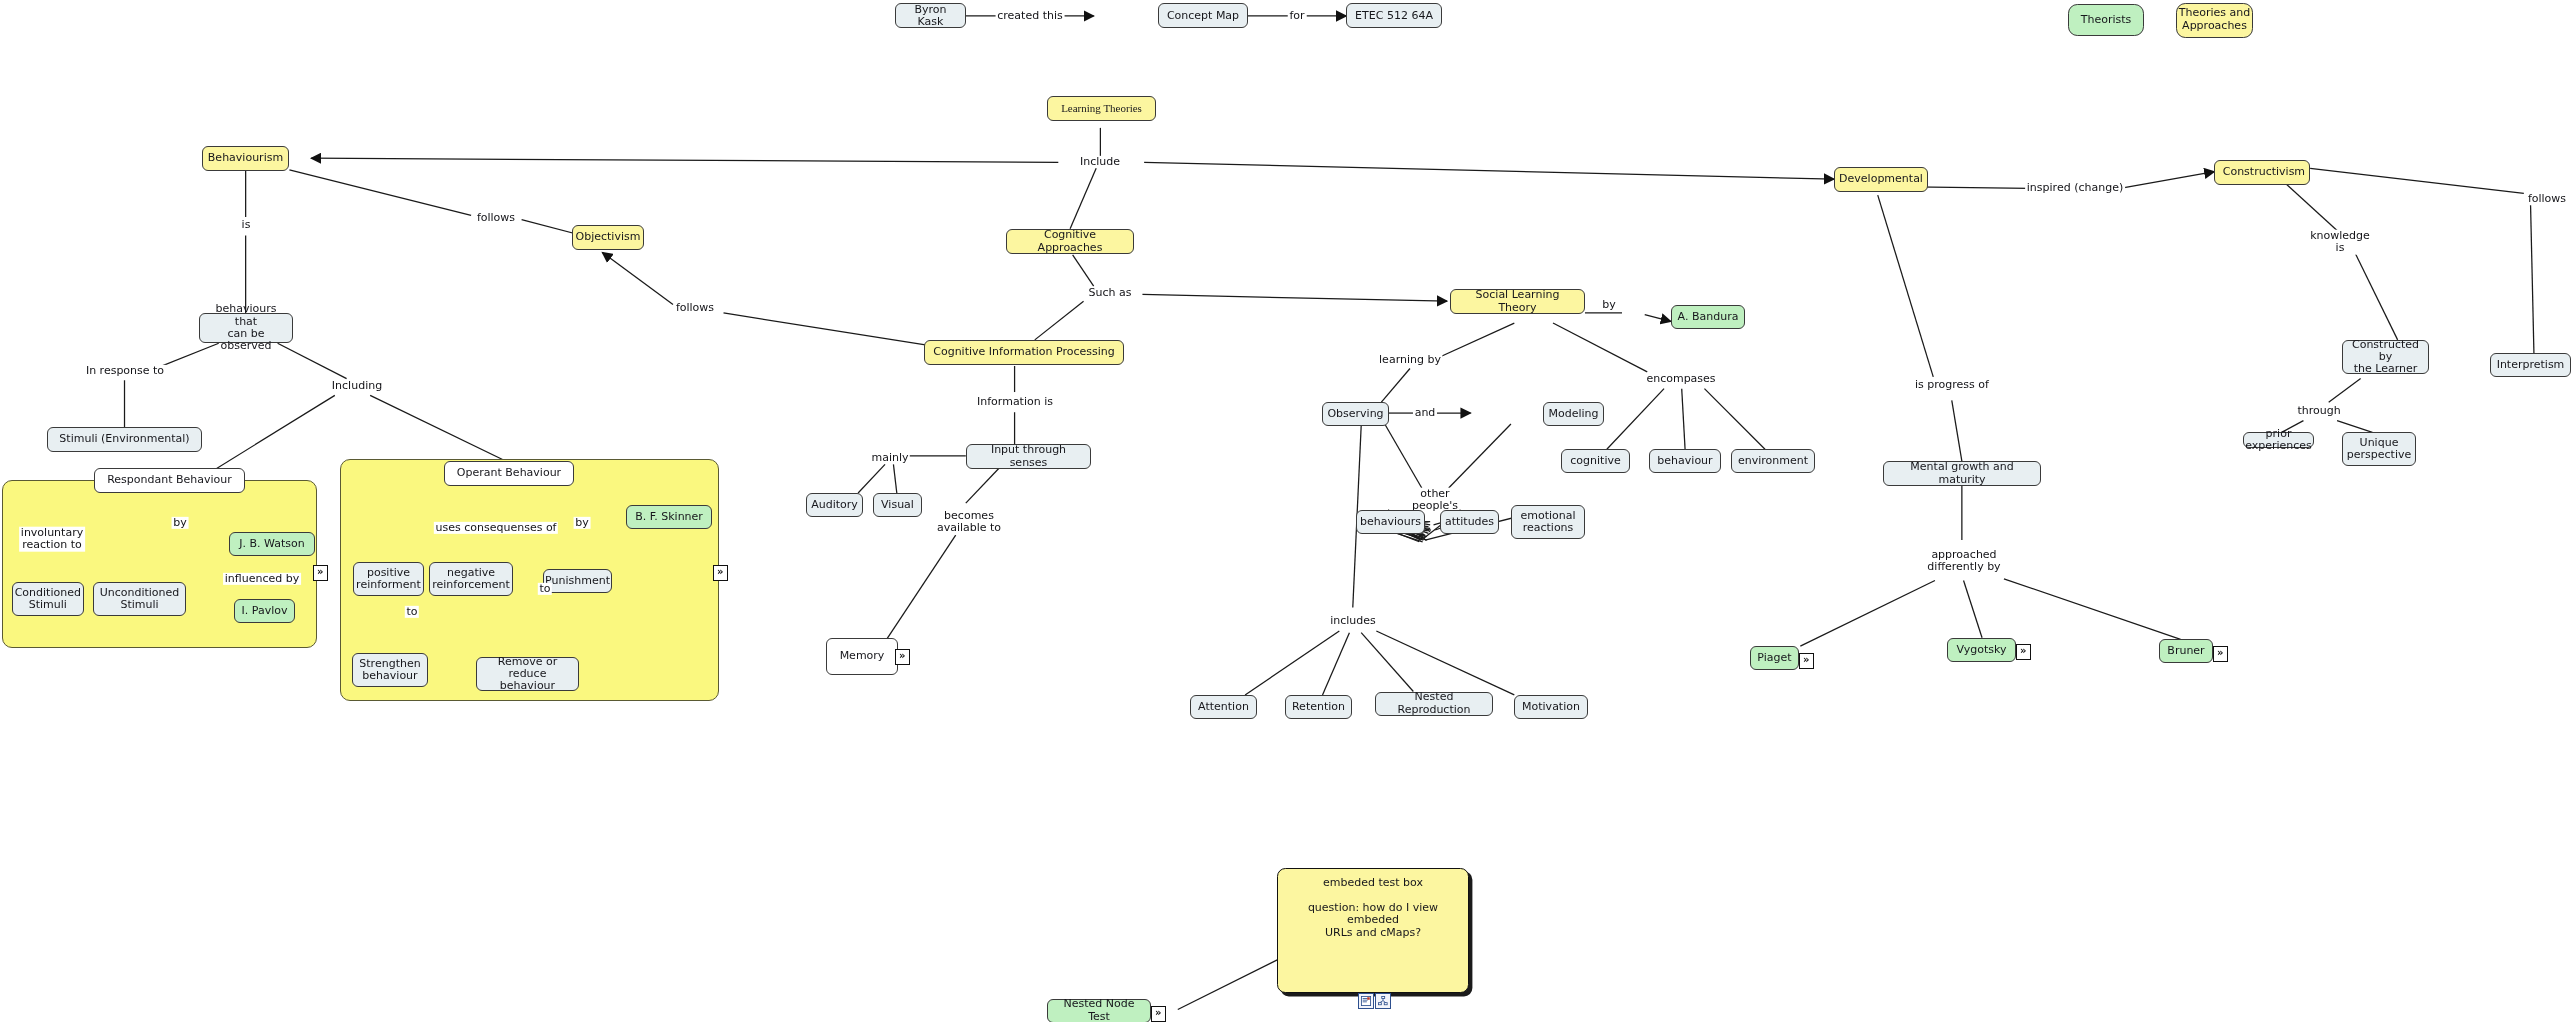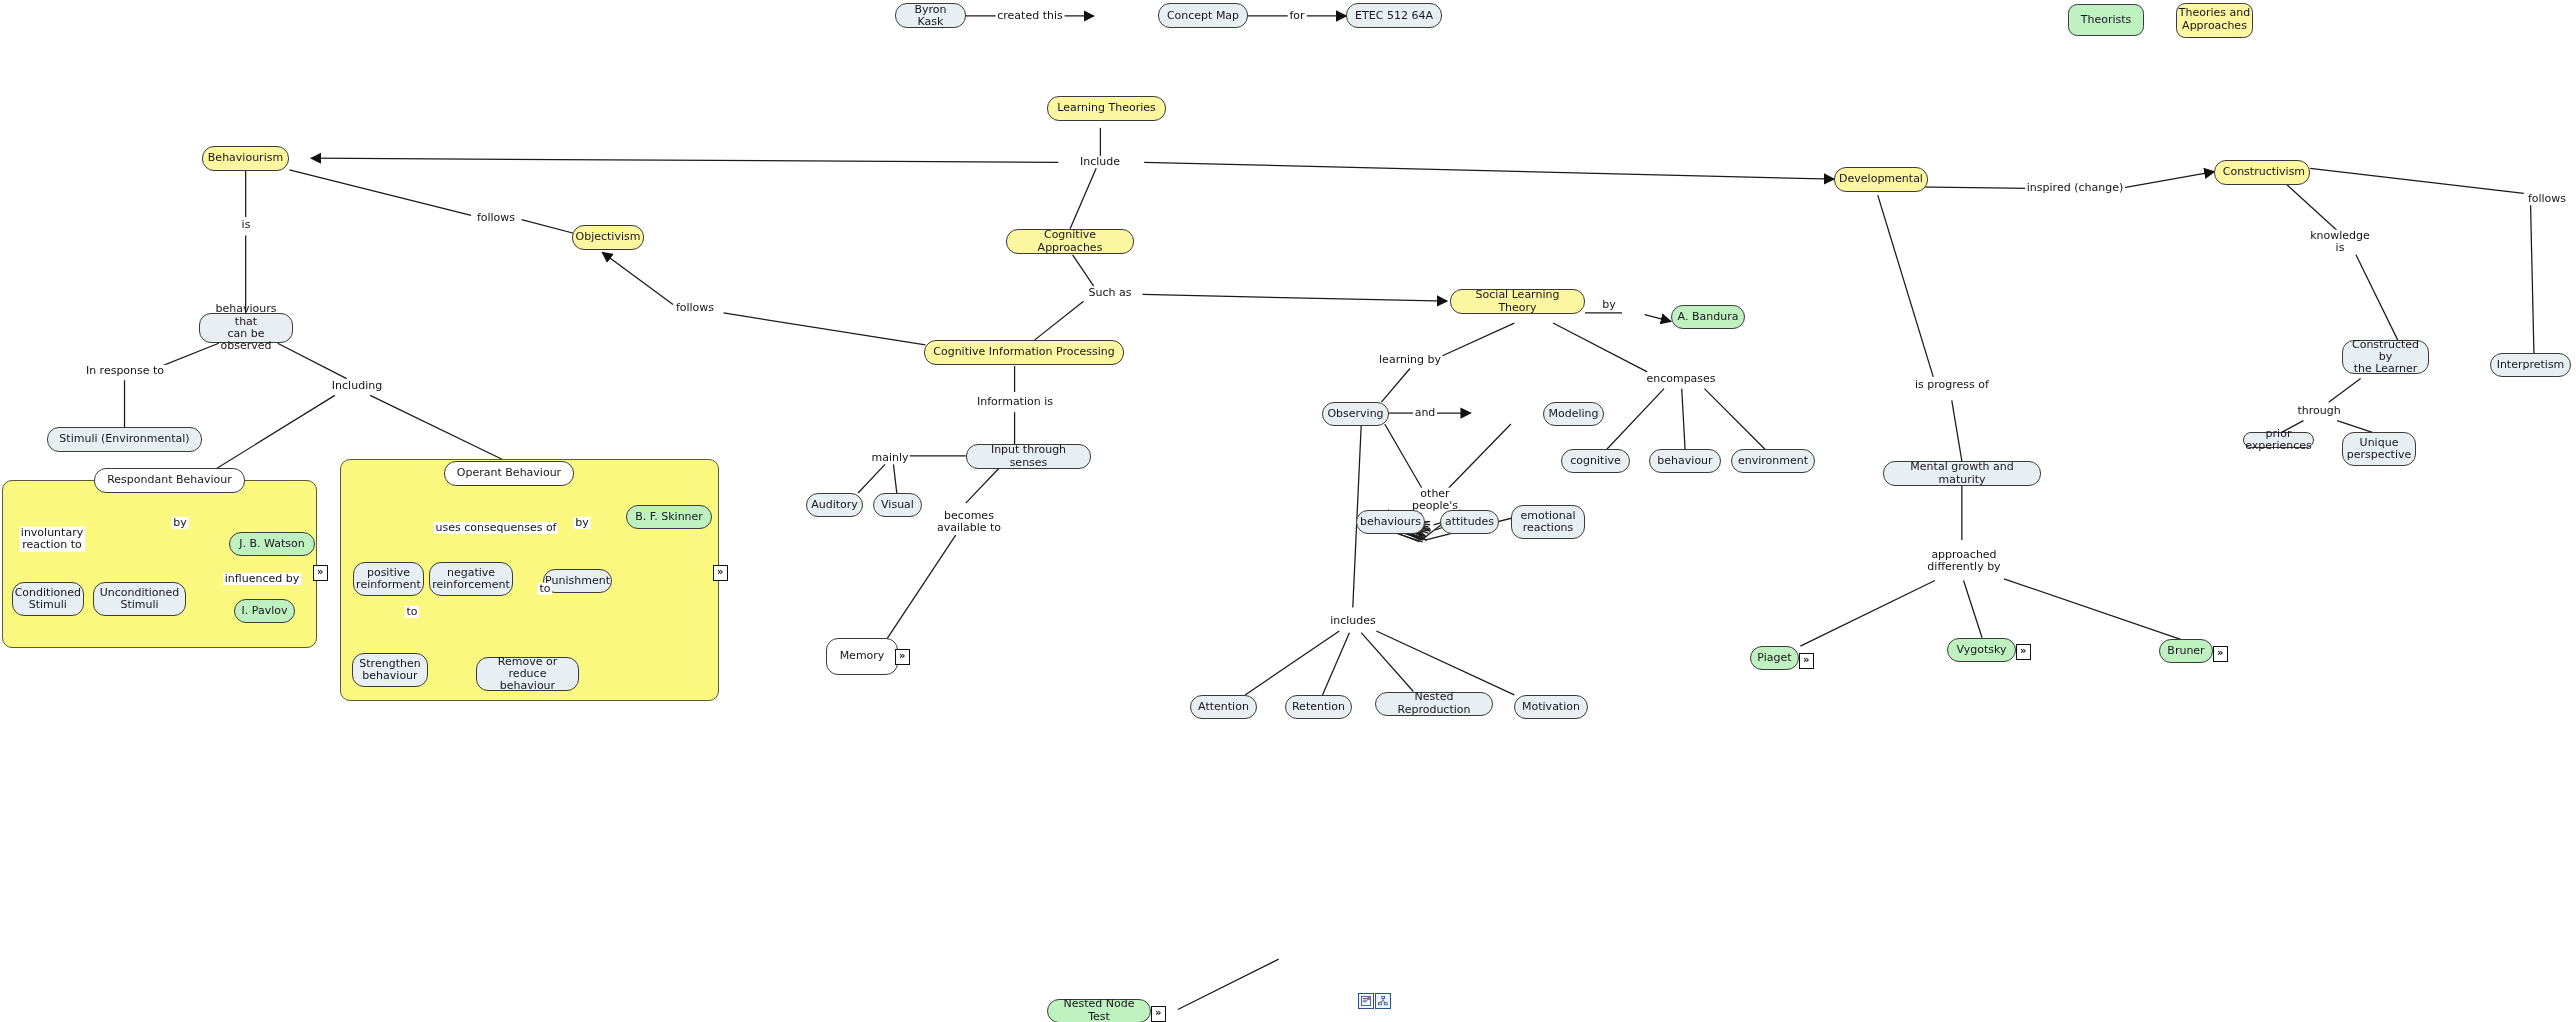--- a/index.html
+++ b/index.html
@@ -5,21 +5,21 @@
   html,body{margin:0;padding:0;background:#ffffff;}
   body{font-family:"DejaVu Sans","Liberation Sans",sans-serif;}
   #canvas{position:relative;width:2576px;height:1023px;background:#fff;overflow:hidden;}
   svg#edges{position:absolute;left:0;top:0;width:2576px;height:1023px;pointer-events:none;}
 
   
   .group-box{position:absolute;background:#FAF87F;border:1.3px solid #5a5a33;border-radius:10px;box-sizing:border-box;}
 
   
   .node{position:absolute;box-sizing:border-box;display:flex;align-items:center;justify-content:center;
-        text-align:center;border:1px solid #3a3a3a;border-radius:12px;line-height:1.12;
+        text-align:center;border:1px solid #3a3a3a;border-radius:6px;line-height:1.12;
         font-size:11px;color:#17171c;padding:1.7px 4.2px;white-space:pre-line;}
   .n-concept{background:#FCF6A0;}            
   .n-detail{background:#E8EFF2;}             
   .n-person{background:#BFF0C0;}             
   .n-plain{background:#ffffff;}              
   .n-shadow{box-shadow:3.4px 3.4px 0 #1b1b1b;border:1.7px solid #111;border-radius:8.4px;}
 
   
   .legend-node{position:absolute;box-sizing:border-box;display:flex;align-items:center;justify-content:center;
      text-align:center;border:1px solid #3a3a3a;border-radius:9.3px;font-size:11px;line-height:1.15;
@@ -213,21 +213,21 @@
   <div class="link-label" style="left:1297px;top:16px;">for</div>
   <div class="node n-detail" style="left:1346px;top:3.4px;width:96px;height:25px;">ETEC 512 64A</div>
 
   <div class="legend-node n-person" style="left:2068px;top:4.2px;width:76px;height:32px;">Theorists</div>
   <div class="legend-node n-concept" style="left:2176px;top:2.5px;width:77px;height:35px;">Theories and
 Approaches</div>
 
   <div class="group-box" style="left:1.7px;top:480px;width:315px;height:168px;"></div>
   <div class="group-box" style="left:340px;top:459px;width:379px;height:242px;"></div>
 
-  <div class="node n-concept" style="left:1047px;top:96px;width:119px;height:25px;">Learning Theories</div>
+  <div class="node n-concept" style="left:1047px;top:96px;width:109px;height:25px;font-family:Liberation Serif, serif;">Learning Theories</div>
   <div class="link-label" style="left:1100px;top:162px;">Include</div>
 
   <div class="node n-concept" style="left:202px;top:146px;width:87px;height:25px;">Behaviourism</div>
   <div class="link-label" style="left:246px;top:225px;">is</div>
   <div class="link-label" style="left:496px;top:218px;">follows</div>
   <div class="node n-concept" style="left:572px;top:225px;width:72px;height:25px;">Objectivism</div>
 
   <div class="node n-detail" style="left:199px;top:313px;width:94px;height:30px;">behaviours that
 can be observed</div>
   <div class="link-label" style="left:125px;top:371px;">In response to</div>
@@ -325,20 +325,24 @@
   <div class="node n-detail" style="left:2243px;top:432px;width:71px;height:16px;">prior
 experiences</div>
   <div class="node n-detail" style="left:2342px;top:432px;width:74px;height:34px;">Unique
 perspective</div>
   <div class="link-label" style="left:2547px;top:199px;">follows</div>
   <div class="node n-detail" style="left:2490px;top:353px;width:81px;height:23.6px;">Interpretism</div>
 
   <div class="node n-person" style="left:1047px;top:999px;width:104px;height:23.6px;">Nested Node Test</div>
   <div class="expand-badge" style="left:1151px;top:1006px;"></div>
 
+  <div class="node n-concept n-shadow" style="left:1277px;top:868px;width:192px;height:125px;align-items:flex-start;padding-top:8.4px;font-size:11px;">embeded test box
+
+question: how do I view embeded
+URLs and cMaps?</div>
 
   <div class="note-icons" style="left:1358px;top:993px;">
     <span class="note-icon">
       <svg width="10" height="10" viewBox="0 0 12 12">
         <rect x="0.5" y="0.5" width="11" height="11" fill="#fff" stroke="#2d4f8e"></rect>
         <line x1="2" y1="3" x2="8" y2="3" stroke="#2d4f8e"></line>
         <line x1="2" y1="5" x2="8" y2="5" stroke="#2d4f8e"></line>
         <line x1="2" y1="7" x2="7" y2="7" stroke="#2d4f8e"></line>
         <rect x="7.5" y="1.5" width="3" height="3" fill="#c0392b"></rect>
       </svg>

